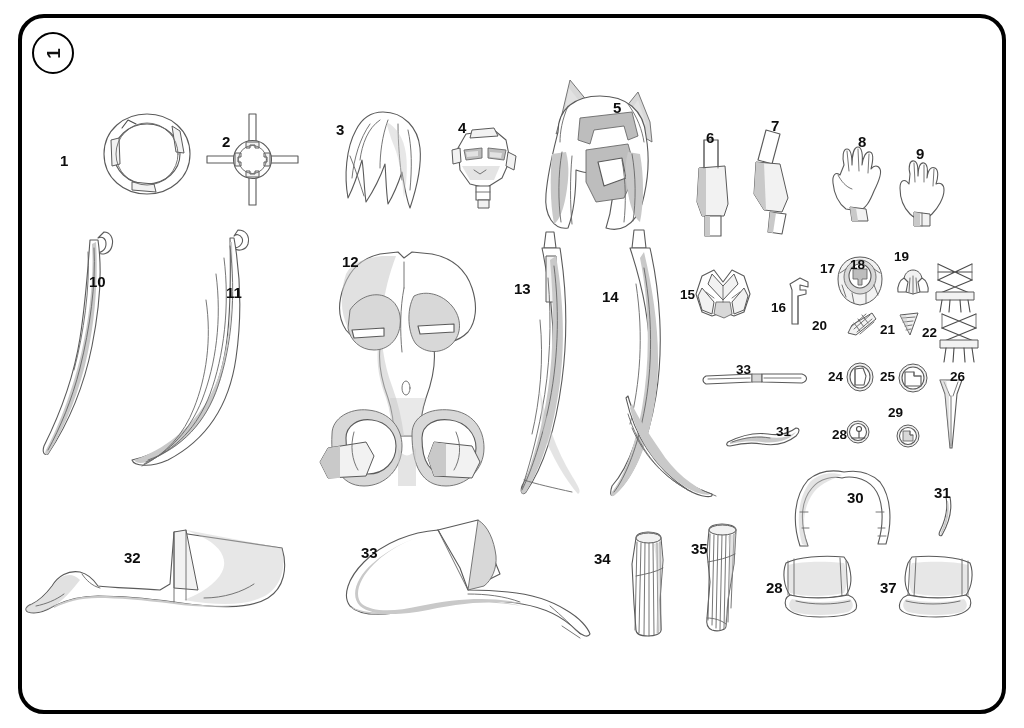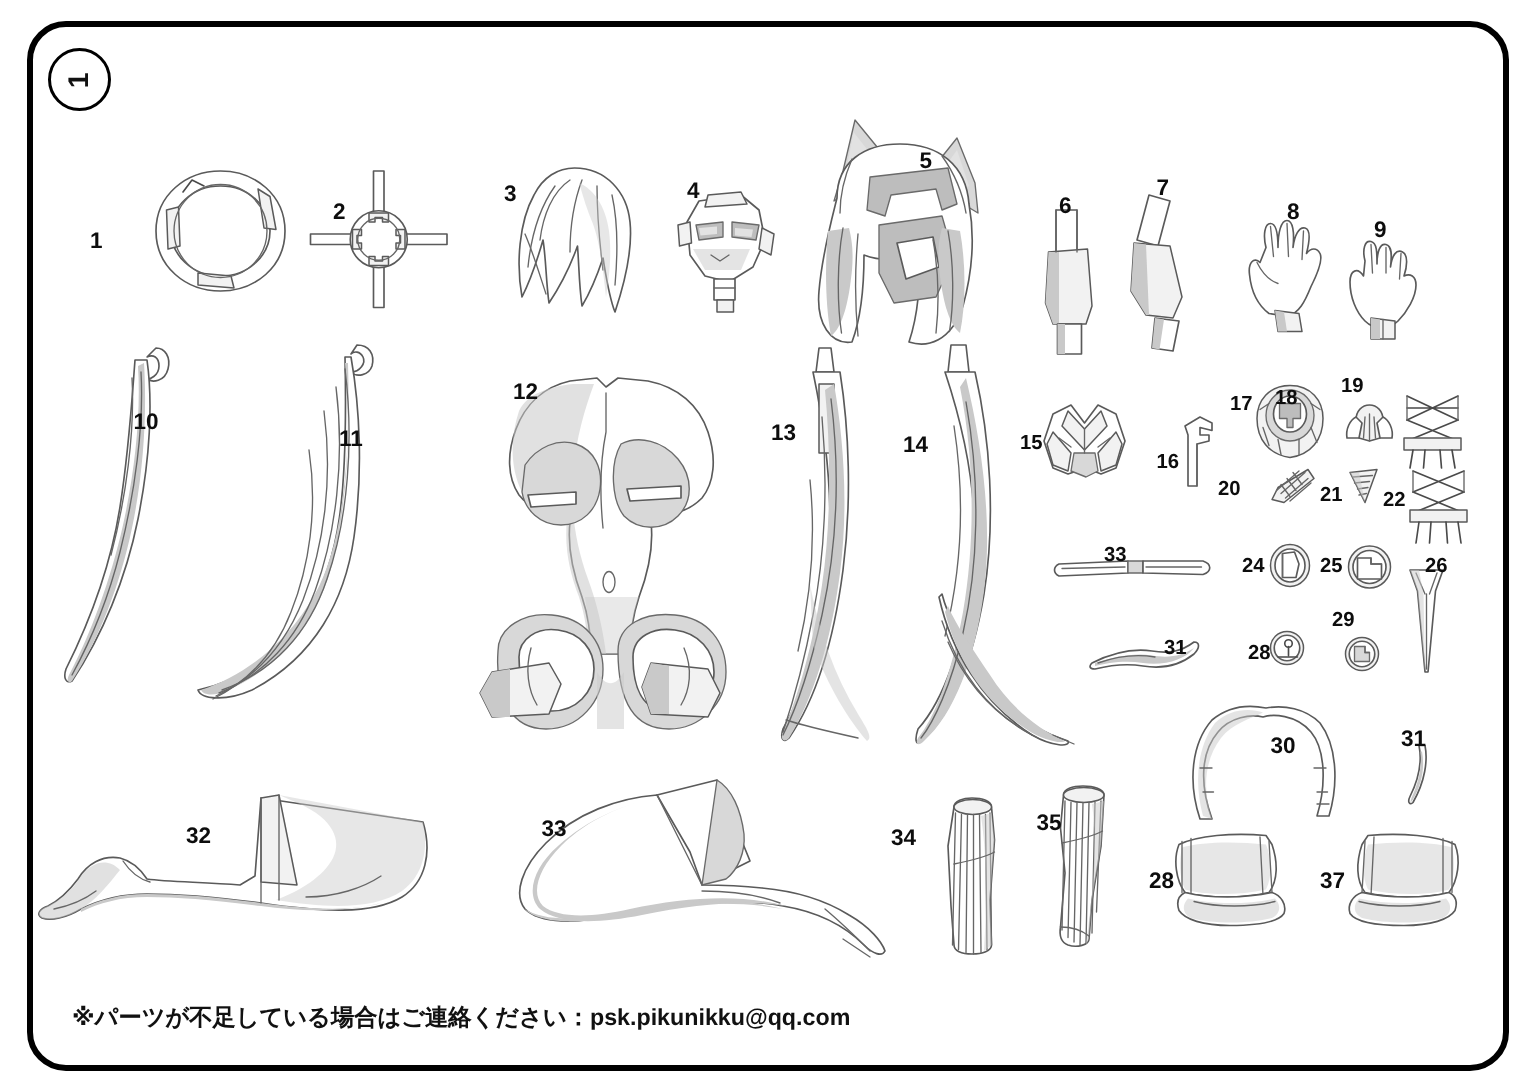--- a/index.html
+++ b/index.html
@@ -539,14 +539,13 @@
       <path class="fG" d="M72 10 C58 6 36 6 16 8 C12 18 12 30 16 38 C34 42 56 42 70 38 C74 30 74 18 72 10 Z" opacity="0.45"></path>
       <path class="ln2" d="M72 6 L72 40 M66 4 L66 42 M20 3 L18 42 M14 6 L12 40"></path>
       <path class="fW" d="M70 40 C54 44 30 44 12 40 C6 42 2 48 4 54 C8 60 22 62 40 62
                            C58 62 70 58 74 52 C76 46 74 42 70 40 Z"></path>
       <path class="fG" d="M68 44 C52 48 28 48 10 44 C6 48 6 54 12 57 C28 61 52 61 66 57 C72 54 72 48 68 44 Z" opacity="0.5"></path>
       <path class="ln2" d="M64 46 C48 50 26 50 10 46"></path>
     </svg>
   </div>
   <div class="num" style="left:880px;top:580px">37</div>
 
-  <div id="footer">※パーツが不足している場合はご連絡ください：psk.pikunikku@qq.com</div>
 </div>
 
 </body></html>

